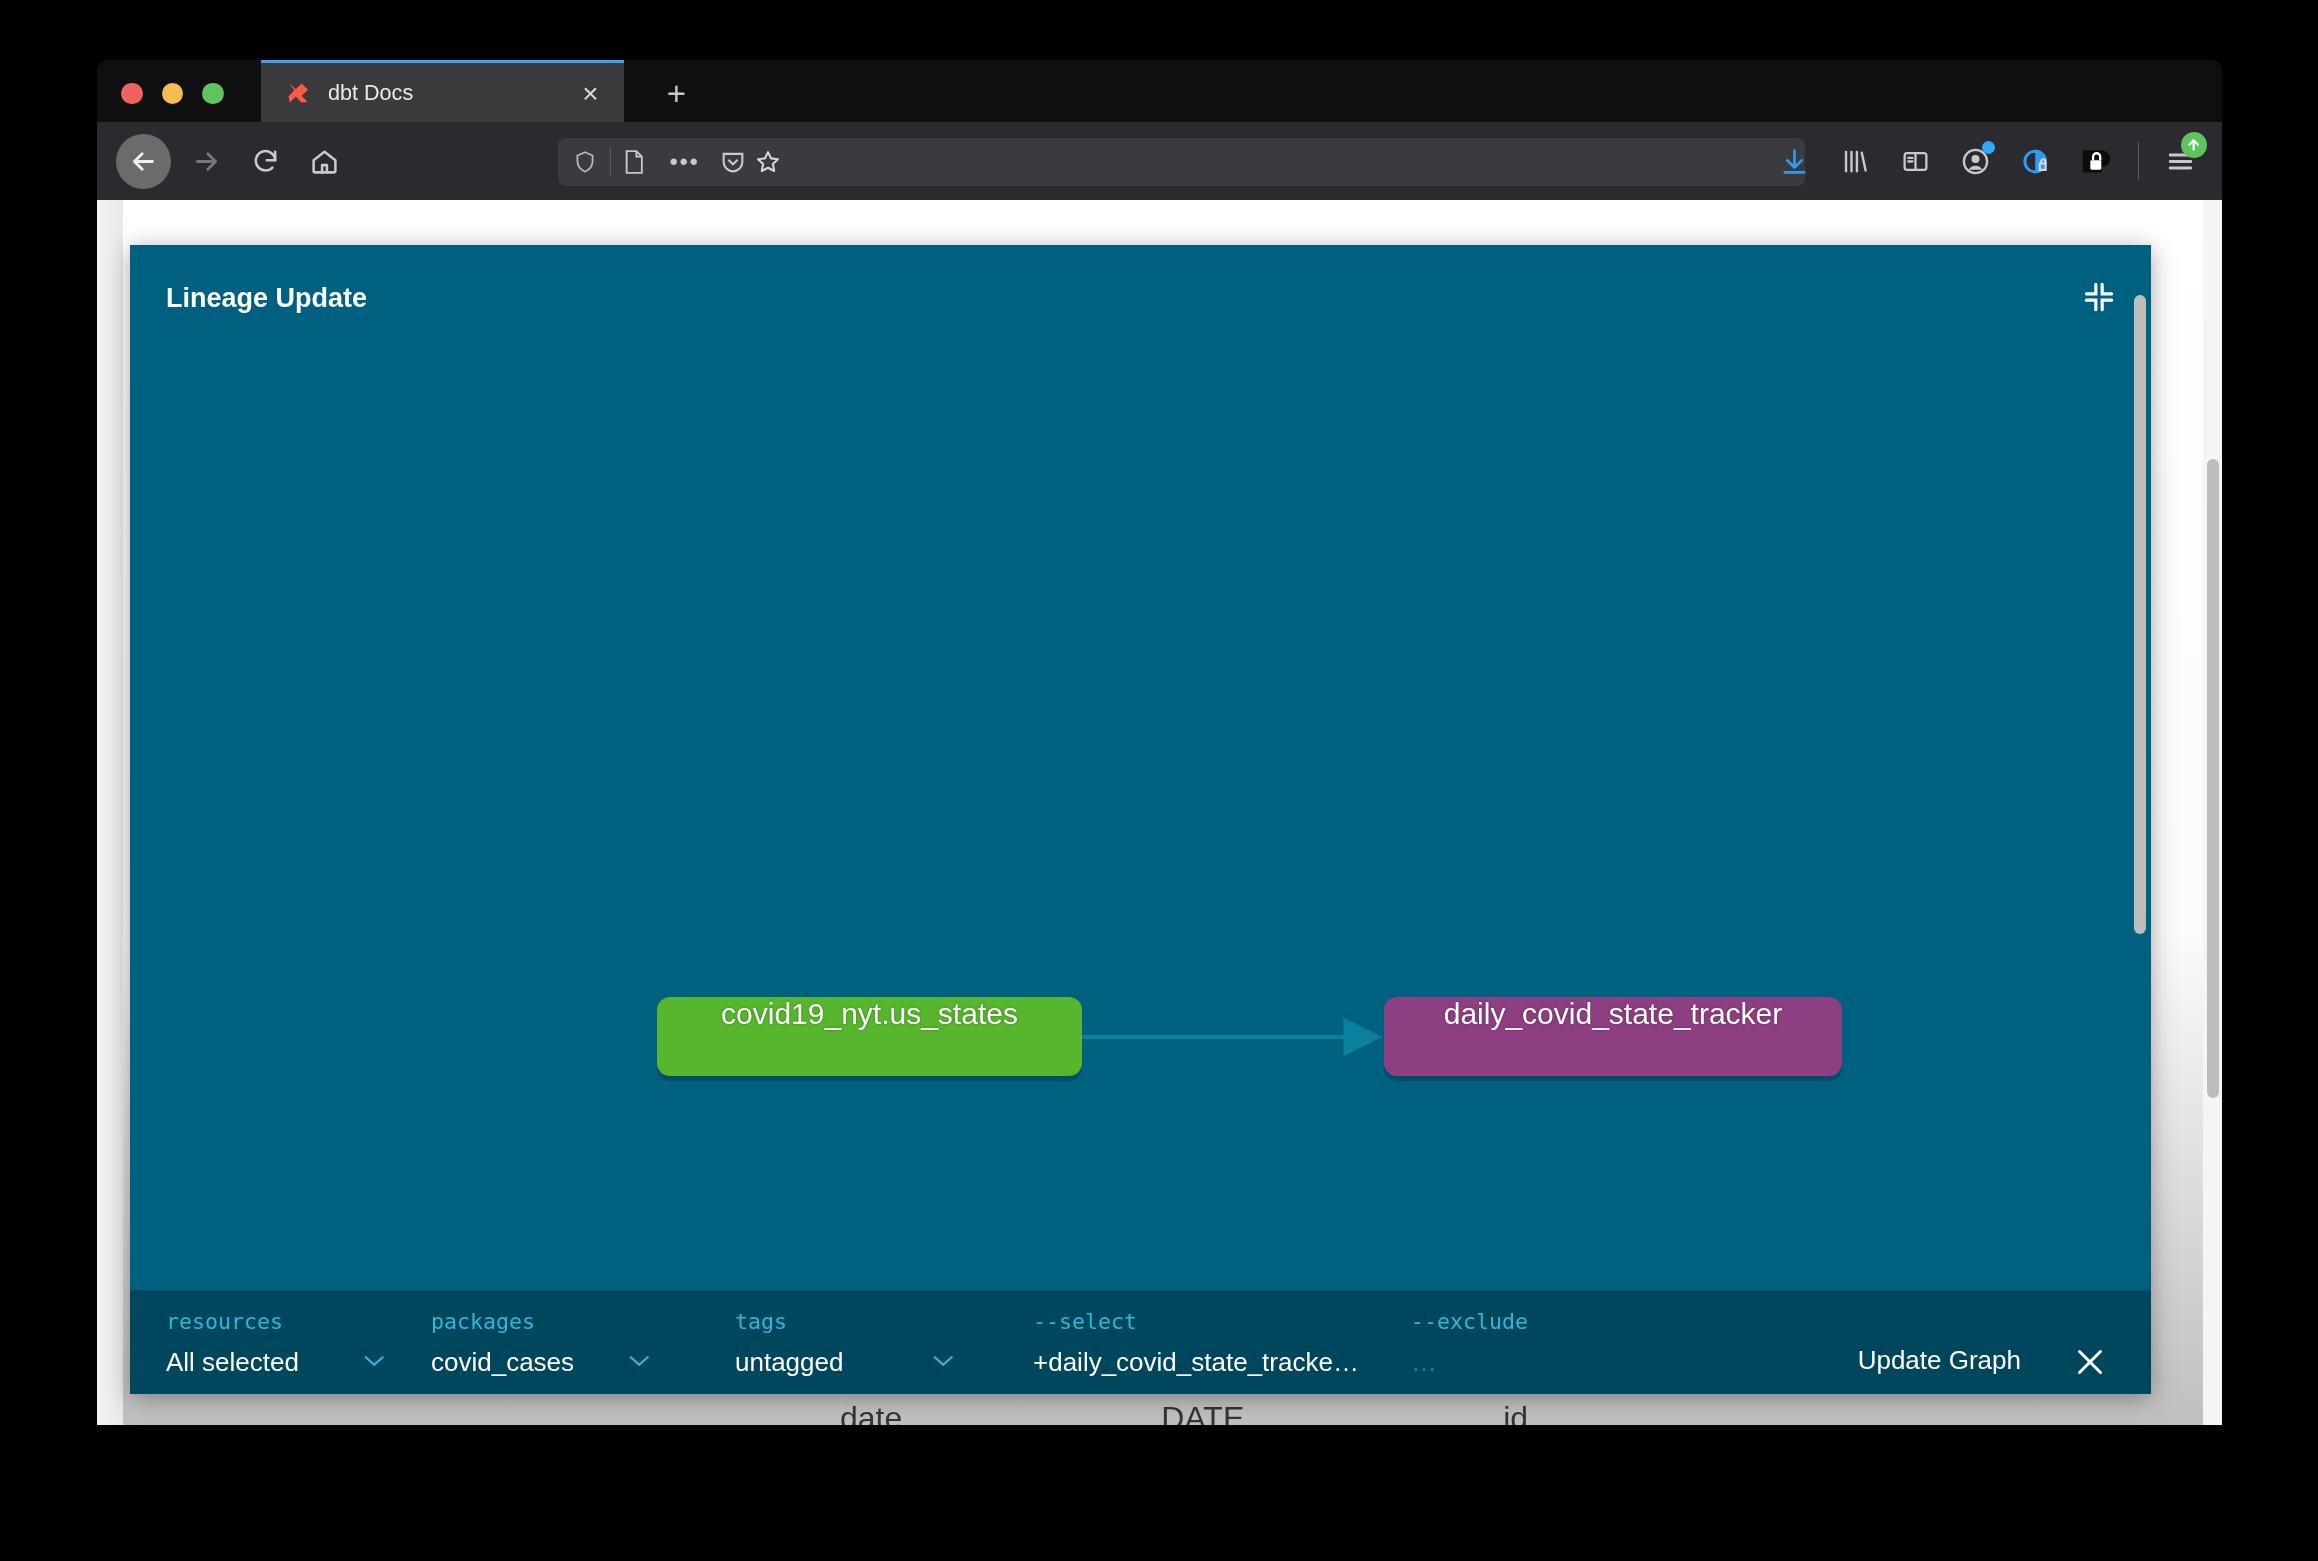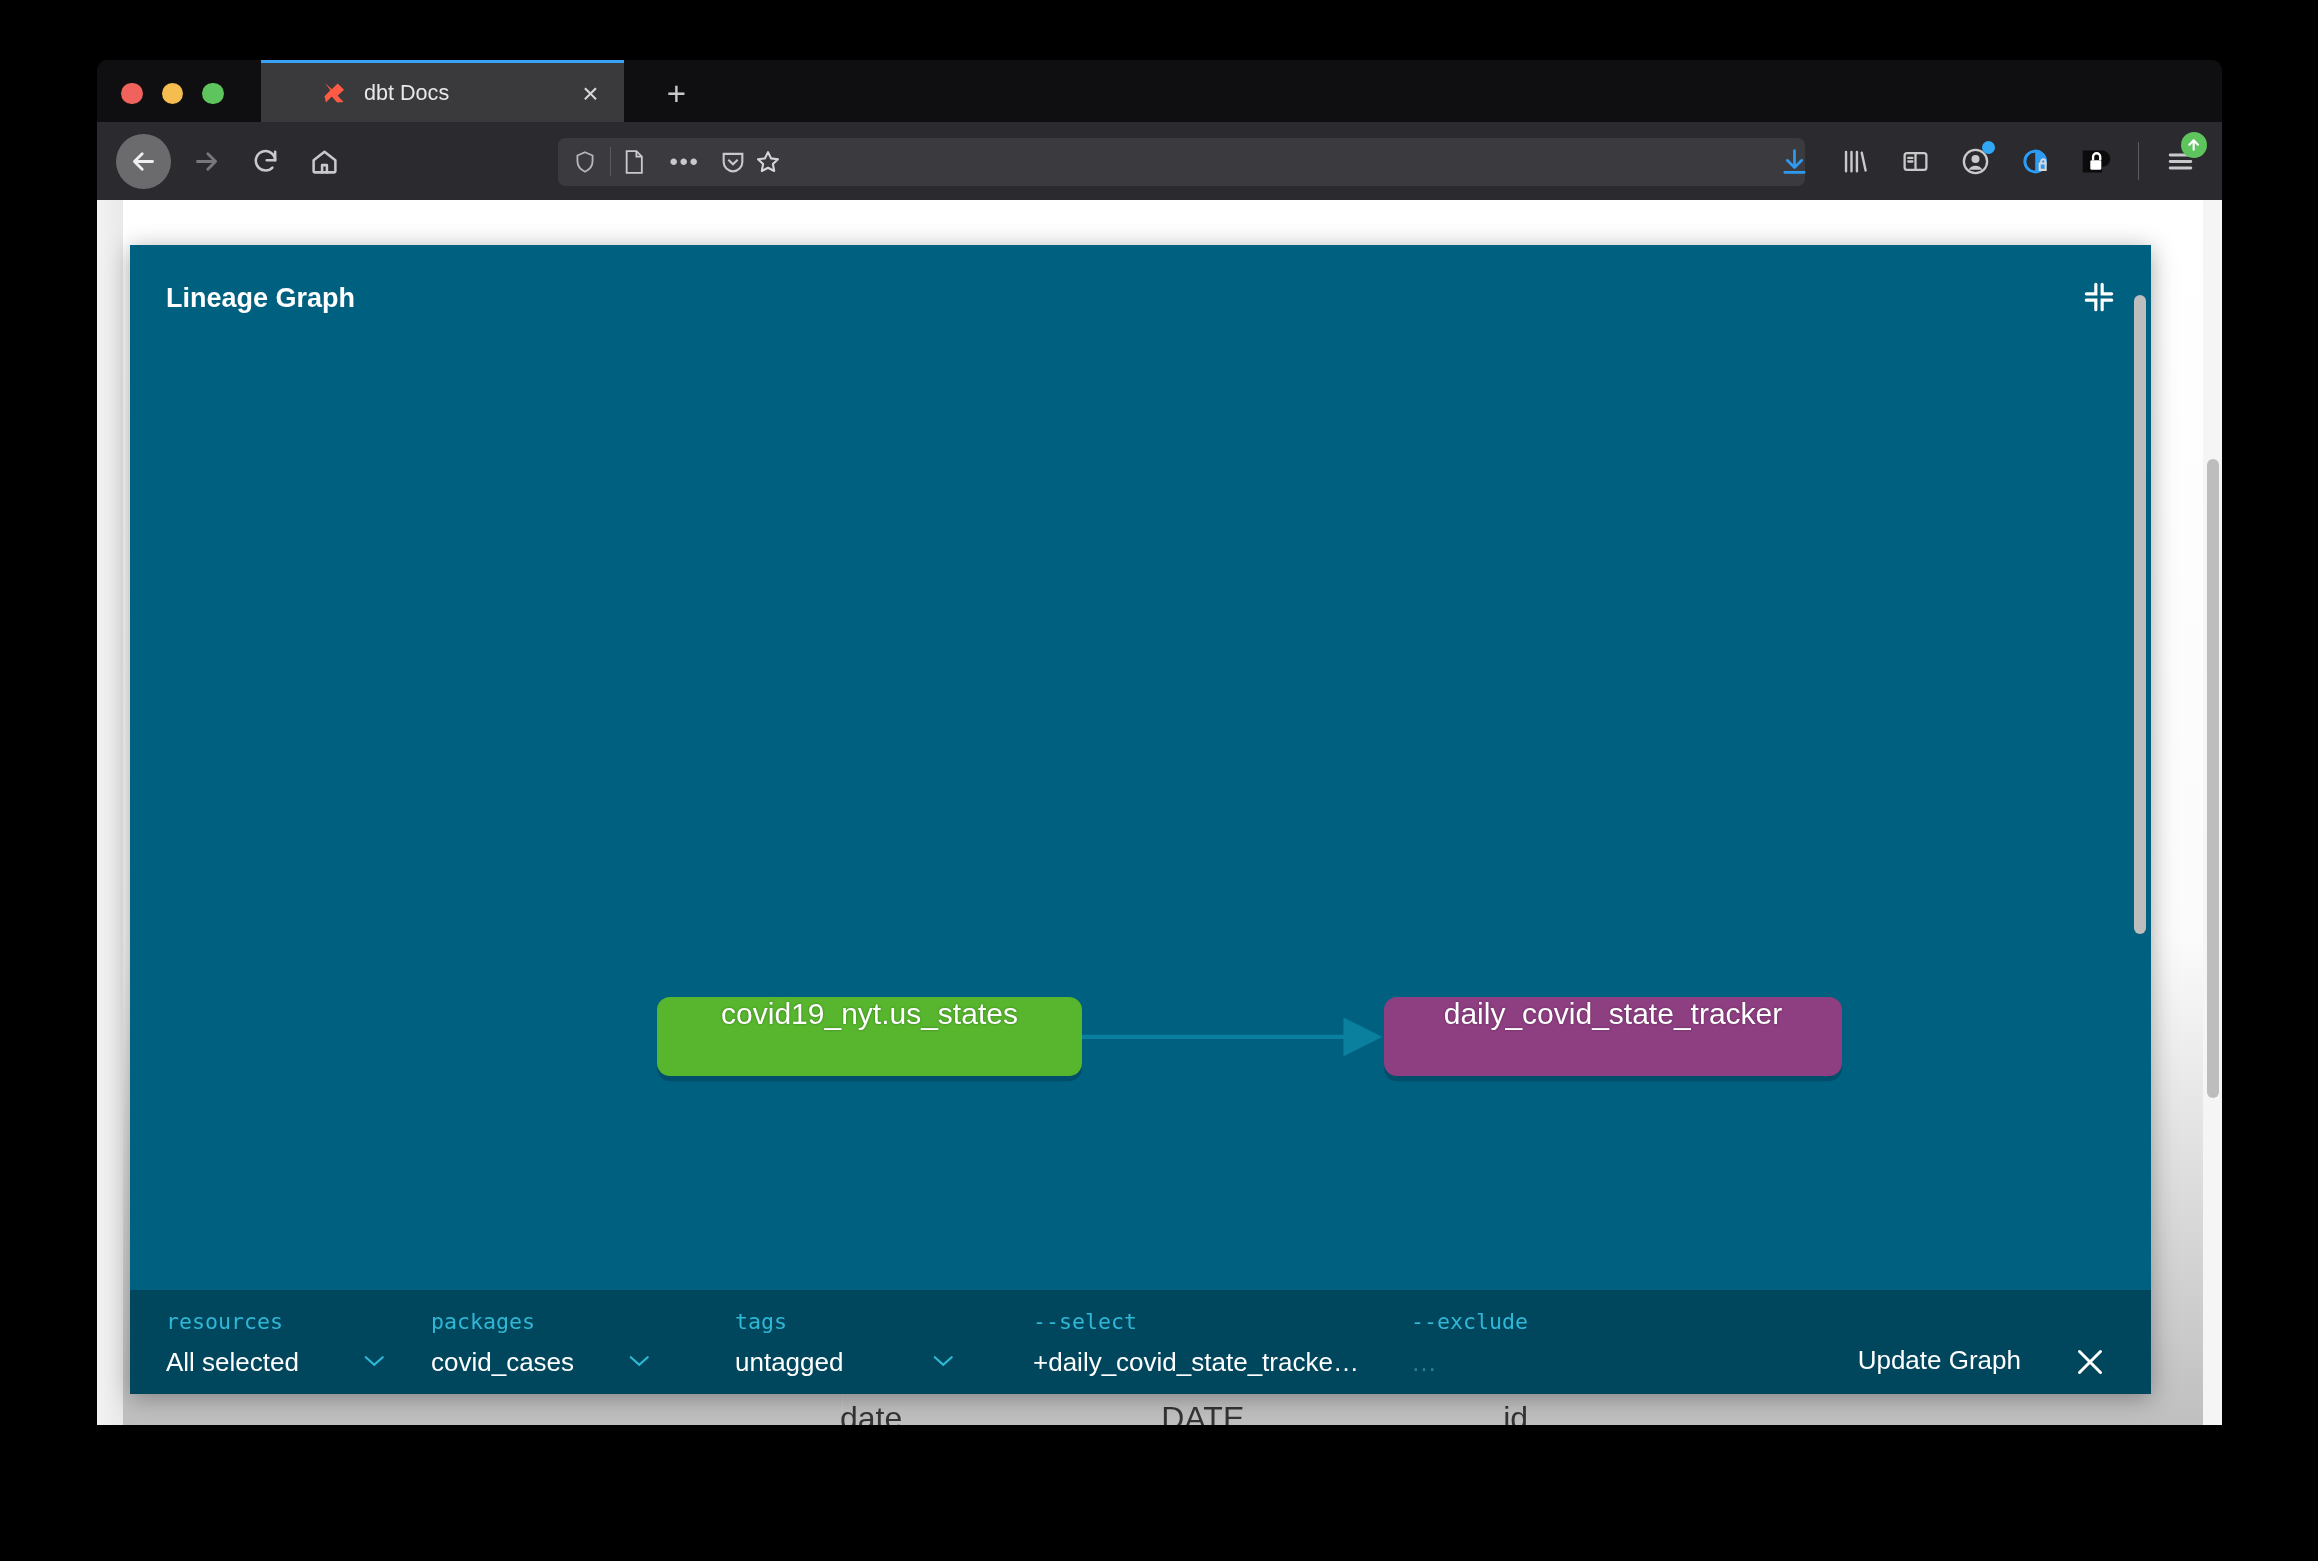--- a/index.html
+++ b/index.html
@@ -48,21 +48,20 @@
 
   #active-tab {
     position: absolute;
     left: 164px; top: 0;
     width: 363px; height: 62px;
     background: #3a3a3d;
     border-top: 3.5px solid #39a2f5;
     box-sizing: border-box;
     display: flex;
     align-items: center;
-    padding-left: 36px;
   }
   #tab-favicon {
     margin-left: 22.5px;
     width: 29px; height: 29px;
     flex: 0 0 auto;
     display: block;
   }
   #tab-title {
     margin-left: 15.5px;
     color: #e8e8ea;
@@ -545,21 +544,21 @@
     <div id="doc-partial-label">Ta</div>
     <div id="doc-vline"></div>
     <div id="doc-bottom-row">
       <span>date</span>
       <span>DATE</span>
       <span>id</span>
     </div>
 
     <div id="lineage-overlay">
       <div id="lineage-header">
-        <div id="lineage-title">Lineage Graph</div>
+        <div id="lineage-title">Lineage Update</div>
         <div id="collapse-icon-btn">
           <svg width="38" height="38" viewBox="0 0 24 24" fill="none" stroke="#ffffff" stroke-width="2" stroke-linecap="round">
             <path d="M10 4v6H4"></path>
             <path d="M14 4v6h6"></path>
             <path d="M10 20v-6H4"></path>
             <path d="M14 20v-6h6"></path>
           </svg>
         </div>
       </div>
 

